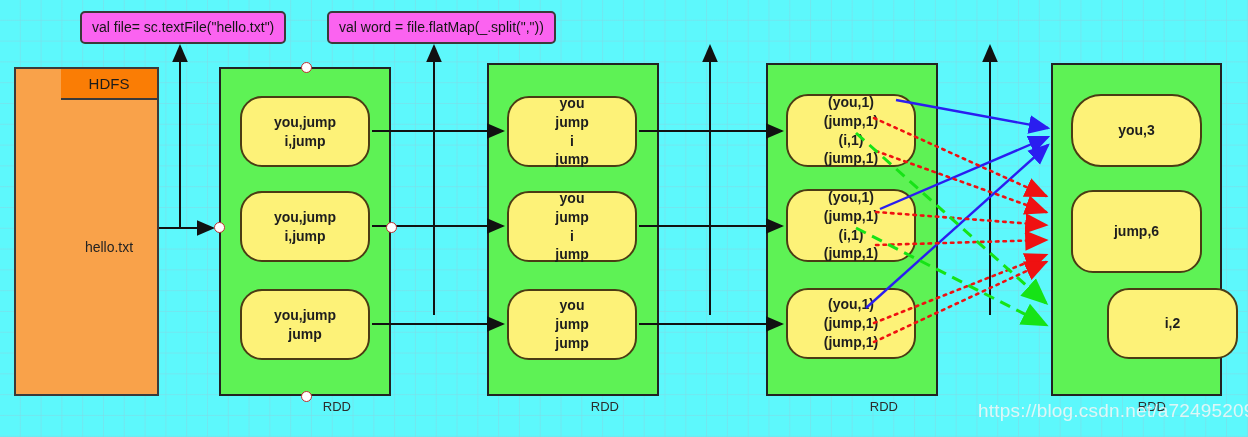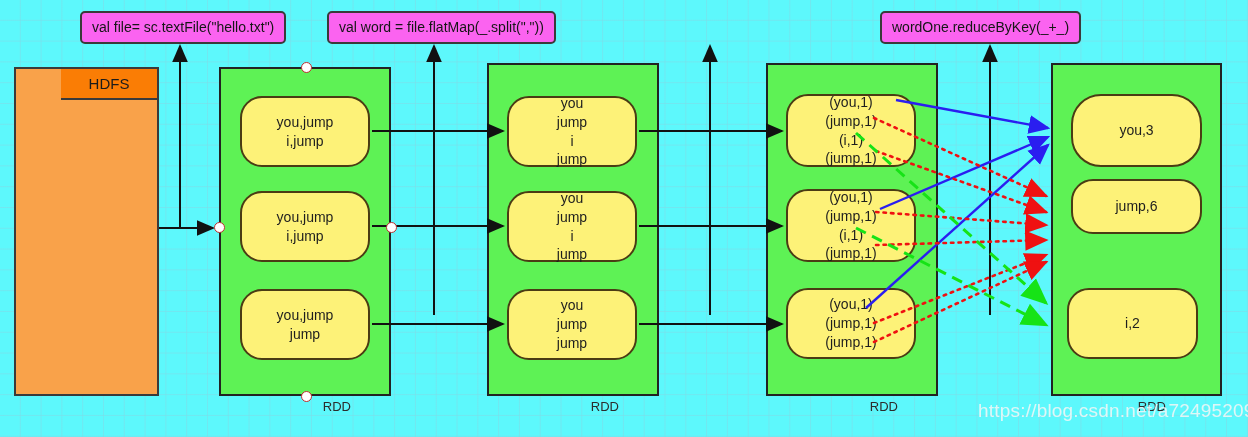--- a/index.html
+++ b/index.html
@@ -73,20 +73,21 @@
     background:#fdf278;
     border:2px solid #4a3c14;
     border-radius:22px;
     box-sizing:border-box;
     display:flex;flex-direction:column;
     align-items:center;justify-content:center;
     font-size:14px;color:#1e1e1e;
     line-height:1.35;
     text-align:center;
     z-index:3;
+    font-weight:bold;
   }
   .part span{display:block;}
   
   .handle{
     position:absolute;
     width:9px;height:9px;border-radius:50%;
     background:#fff;border:1px solid #b33;
     z-index:9;
   }
   
@@ -98,24 +99,24 @@
     white-space:nowrap;
   }
 </style>
 </head>
 <body>
 
 <div id="stage">
 
   <div class="code-label" style="left:80px;top:11px;">val file= sc.textFile("hello.txt")</div>
   <div class="code-label" style="left:327px;top:11px;">val word = file.flatMap(_.split(","))</div>
-  <div class="code-label" style="left:880px;top:11px;">wordOne.reduceByKey(_+_)</div>
 
   <div class="hdfs">
     <div class="hdfs-title">HDFS</div>
+    <div class="hdfs-body">hello.txt</div>
   </div>
 
   <div class="rdd" style="left:219px;top:67px;width:172px;height:329px;"></div>
   <div class="part" style="left:240px;top:96px;width:130px;height:71px;">
     <span>you,jump</span>
     <span>i,jump</span>
   </div>
   <div class="part" style="left:240px;top:191px;width:130px;height:71px;">
     <span>you,jump</span>
     <span>i,jump</span>
@@ -163,24 +164,24 @@
     <span>(you,1)</span>
     <span>(jump,1)</span>
     <span>(jump,1)</span>
   </div>
   <div class="rdd-caption" style="left:806px;top:399px;width:92px;">RDD</div>
 
   <div class="rdd" style="left:1051px;top:63px;width:171px;height:333px;"></div>
   <div class="part" style="left:1071px;top:94px;width:131px;height:73px;border-radius:30px;">
     <span>you,3</span>
   </div>
-  <div class="part" style="left:1071px;top:179px;width:131px;height:55px;">
+  <div class="part" style="left:1071px;top:190px;width:131px;height:83px;">
     <span>jump,6</span>
   </div>
-  <div class="part" style="left:1067px;top:288px;width:131px;height:71px;">
+  <div class="part" style="left:1107px;top:288px;width:131px;height:71px;">
     <span>i,2</span>
   </div>
   <div class="rdd-caption" style="left:1106px;top:399px;width:60px;">RDD</div>
 
   <div class="handle" style="left:301px;top:62px;"></div>
   <div class="handle" style="left:301px;top:391px;"></div>
   <div class="handle" style="left:214px;top:222px;"></div>
   <div class="handle" style="left:386px;top:222px;"></div>
 
   <svg id="wires" viewBox="0 0 1248 437">

